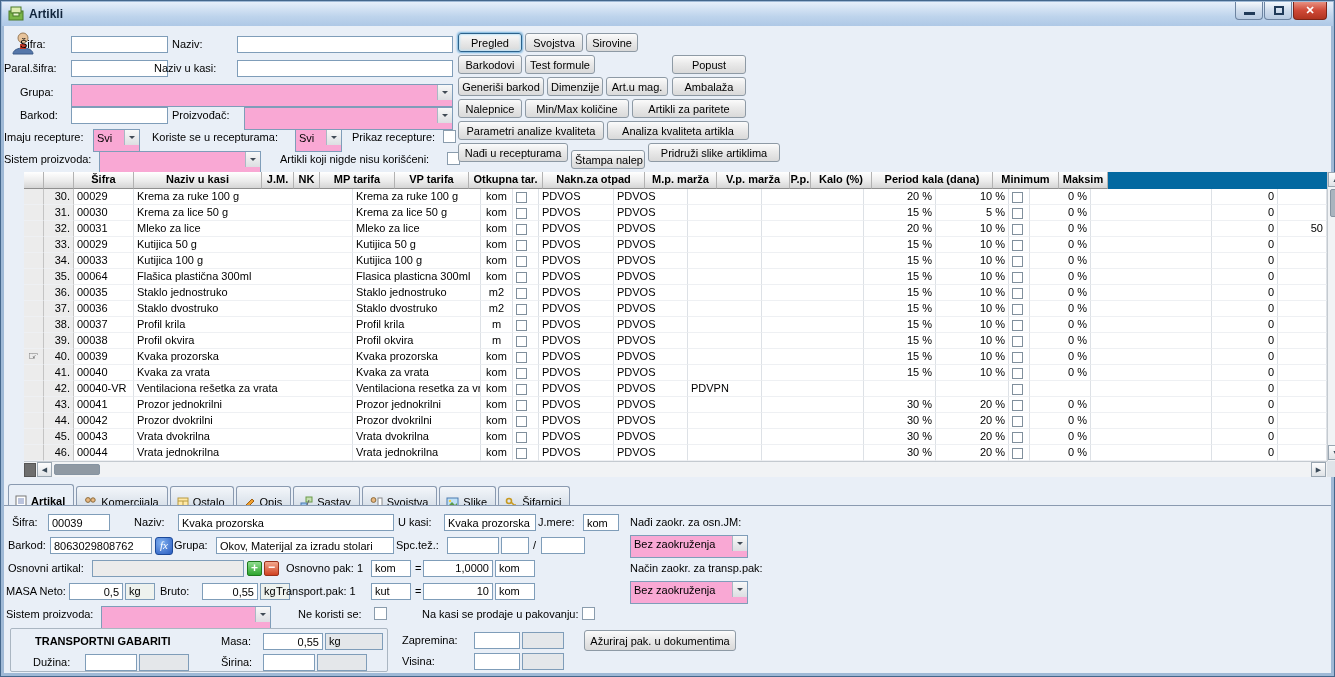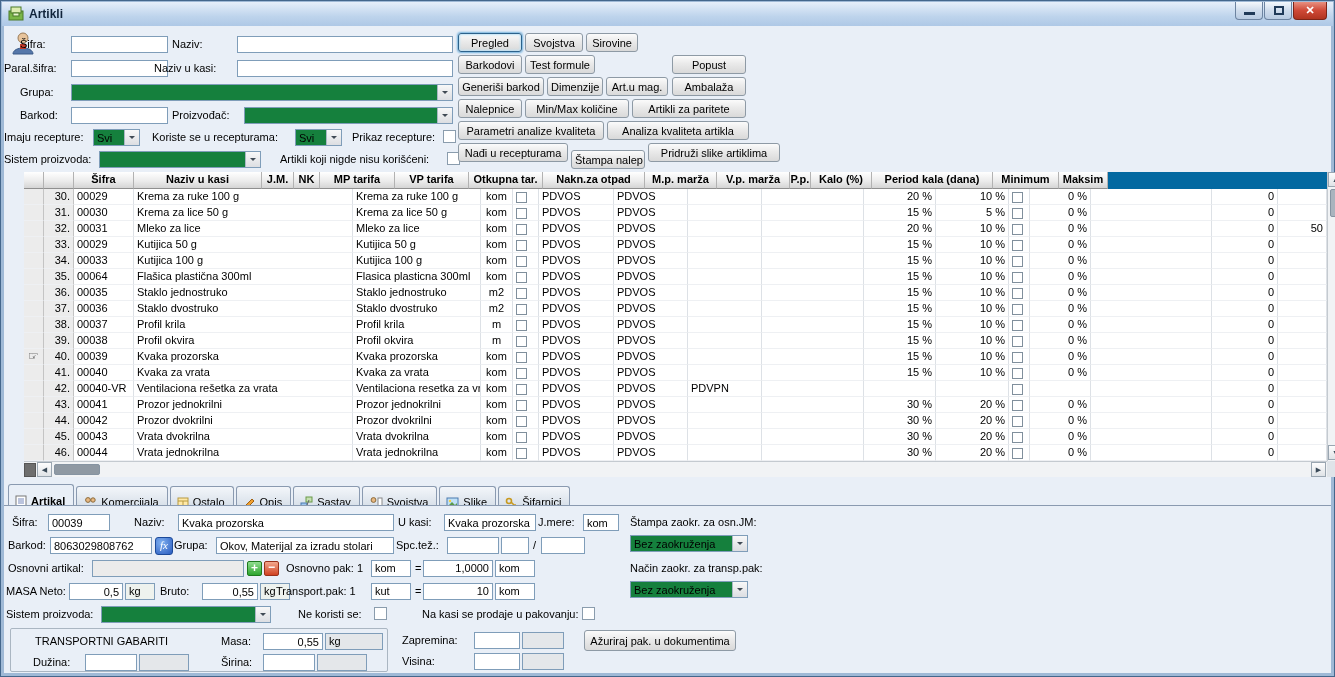--- a/index.html
+++ b/index.html
@@ -24,21 +24,21 @@
   .tin { position:absolute; height:17px; border:1px solid #7f9db9; background:#fff;
          font-family:"Liberation Sans",sans-serif; font-size:11px; padding:0 3px; }
   .tin.gray { background:#ebebeb; }
   .tin.ra { text-align:right; }
   .tbox { position:absolute; height:17px; border:1px solid #7f9db9; background:#fff; padding:0 3px; line-height:15px; overflow:hidden; white-space:nowrap; }
   .tbox.unit { background:#eef2ee; }
   .tbox.gray { background:#e4e7ea; }
   .tbox.ra { text-align:right; }
   .cbx { position:absolute; width:13px; height:13px; border:1px solid #8a9cad; background:#fff; }
 
-  .dd { position:absolute; height:17px; border:1px solid #7f9db9; background:#15803d; }
+  .dd { position:absolute; height:23px; border:1px solid #7f9db9; background:#f9a8d4; }
   .dd .tx { position:absolute; left:3px; top:1px; line-height:14px; white-space:nowrap; }
   .dd .arrow-btn { position:absolute; right:0; top:0; width:15px; height:15px; background:linear-gradient(#f8f8f8,#dcdee2); border-left:1px solid #aab8c4; }
   .dd .arrow-btn:after { content:""; position:absolute; left:4px; top:6px; border:3px solid transparent; border-top-color:#404a55; }
 
   .btn { position:absolute; height:19px; border:1px solid #8e9aa5; border-radius:3px;
          background:linear-gradient(#fbfbfb,#eaeaea 45%,#d9d9d9); font-family:"Liberation Sans",sans-serif;
          font-size:11px; text-align:center; line-height:16px; padding:0 3px; overflow:hidden; white-space:nowrap; }
   .btn.focused { border-color:#2c628b; box-shadow:0 0 2px 1px #74b2dd, inset 0 0 2px 1px #bfe2f5; }
 
   .picon { position:absolute; left:6px; top:4px; }
@@ -81,21 +81,21 @@
 
   .fxbtn { position:absolute; width:18px; height:18px; border:1px solid #1c4a9a; border-radius:3px;
            background:radial-gradient(circle at 35% 30%, #7fb0f0, #2a5cc0); color:#fff; font-style:italic;
            font-family:"Liberation Serif",serif; font-size:11px; text-align:center; line-height:15px; }
   .plusbtn { position:absolute; width:15px; height:15px; border:1px solid #1d7a1d; border-radius:2px;
              background:linear-gradient(#8fdd8f,#2ea52e); color:#fff; font-weight:bold; text-align:center; line-height:12px; font-size:12px; }
   .minusbtn { position:absolute; width:15px; height:15px; border:1px solid #99301a; border-radius:2px;
               background:linear-gradient(#f3a88e,#d04120); color:#fff; font-weight:bold; text-align:center; line-height:11px; font-size:12px; }
 
   .groupbox { position:absolute; left:6px; top:122px; width:378px; height:44px; border:1px solid #aab6c2; border-radius:2px; }
-  .gb-title { position:absolute; left:24px; top:6px; font-weight:normal; }
+  .gb-title { position:absolute; left:24px; top:6px; font-weight:bold; }
 
   .detailbtn { position:absolute; left:580px; top:124px; width:152px; height:21px; }
 </style>
 </head>
 <body>
 
 <div class="window">
 
   <div class="titlebar">
     <span class="picon" style="position:static">
@@ -663,21 +663,21 @@
     <div class="detail">
 
       <span class="lbl r" style="left:8px;top:10px;width:32px">Šifra:</span>
       <input class="tin" style="left: 44px; top: 8px; width: 62px;" value="00039">
       <span class="lbl r" style="left:130px;top:10px;width:40px">Naziv:</span>
       <input class="tin" style="left: 174px; top: 8px; width: 216px;" value="Kvaka prozorska">
       <span class="lbl r" style="left:394px;top:10px;width:42px">U kasi:</span>
       <input class="tin" style="left: 440px; top: 8px; width: 92px;" value="Kvaka prozorska">
       <span class="lbl r" style="left:534px;top:10px;width:42px">J.mere:</span>
       <input class="tin" style="left: 579px; top: 8px; width: 36px;" value="kom">
-      <span class="lbl" style="left:626px;top:10px">Štampa zaokr. za osn.JM:</span>
+      <span class="lbl" style="left:626px;top:10px">Nađi zaokr. za osn.JM:</span>
 
       <span class="lbl r" style="left:4px;top:33px;width:40px">Barkod:</span>
       <input class="tin" style="left: 46px; top: 31px; width: 102px;" value="8063029808762">
       <div class="fxbtn" style="left:151px;top:31px">fx</div>
       <span class="lbl r" style="left:170px;top:33px;width:40px">Grupa:</span>
       <input class="tin" style="left: 212px; top: 31px; width: 178px;" value="Okov, Materijal za izradu stolari">
       <span class="lbl r" style="left:392px;top:33px;width:46px">Spc.tež.:</span>
       <input class="tin" style="left: 443px; top: 31px; width: 52px;">
       <input class="tin" style="left: 497px; top: 31px; width: 28px;">
       <span class="lbl" style="left:529px;top:33px">/</span>

